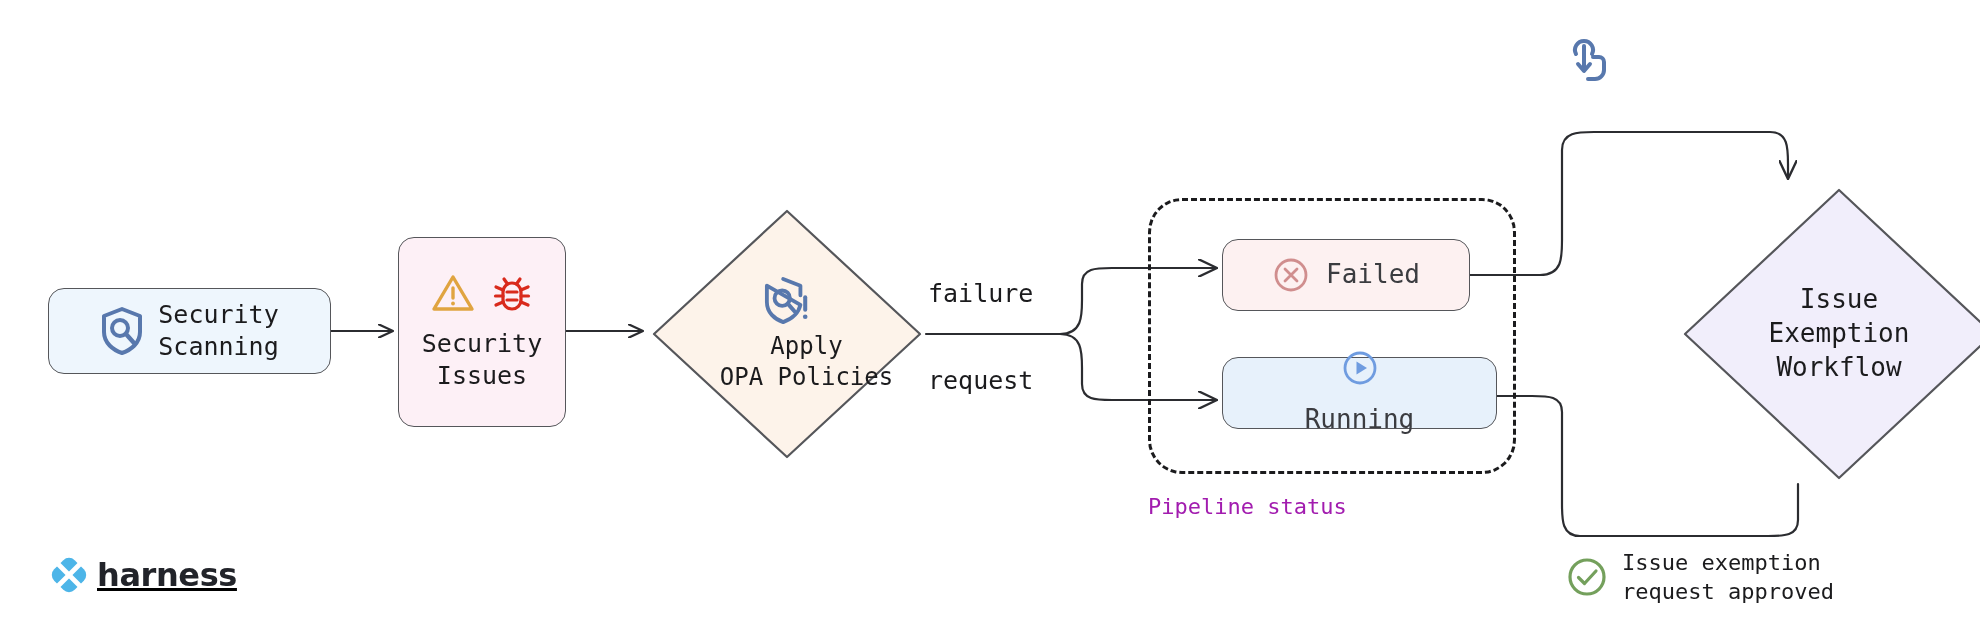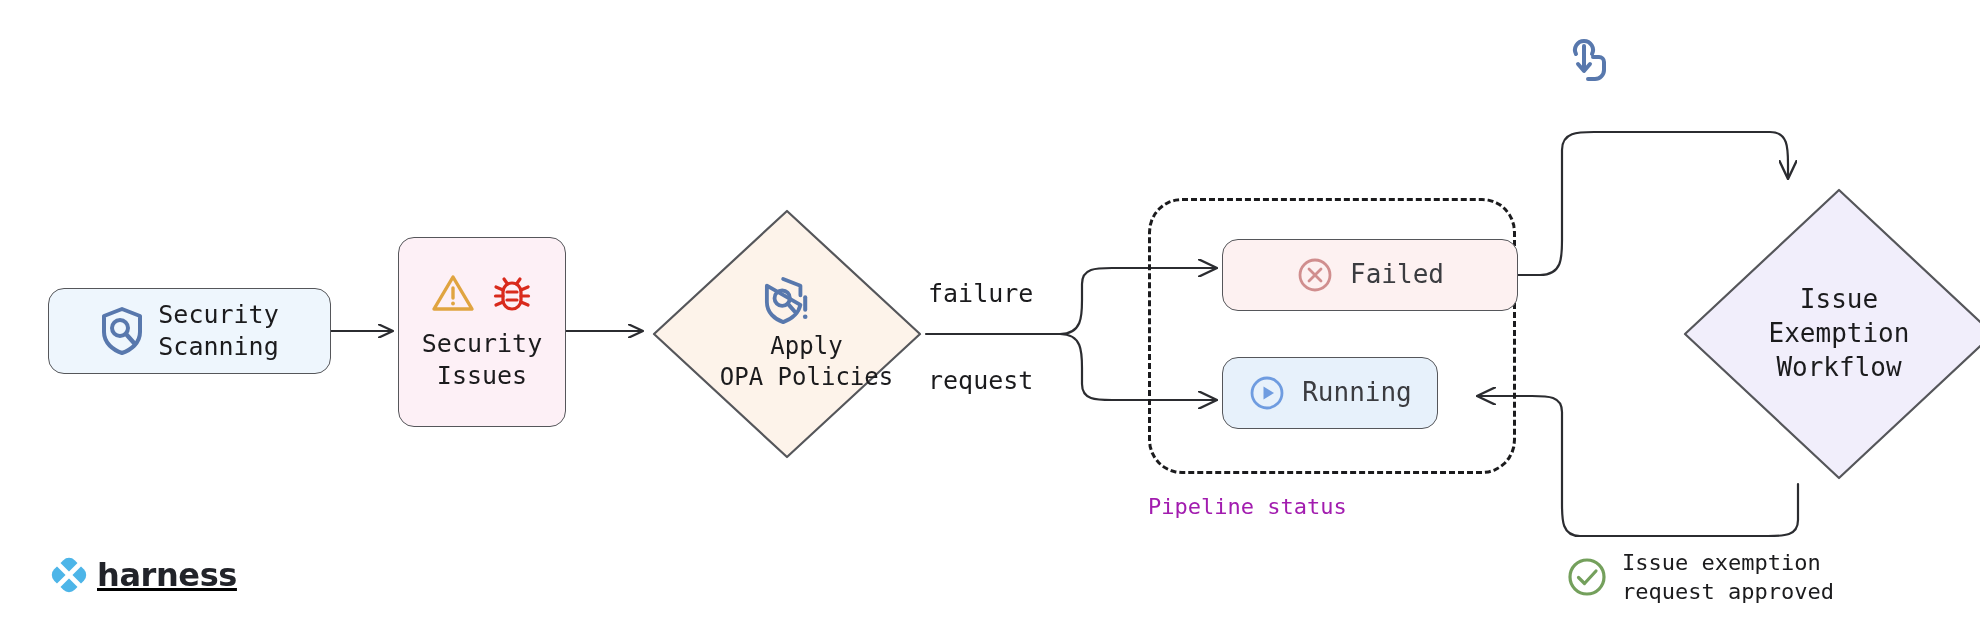--- a/index.html
+++ b/index.html
@@ -39,24 +39,24 @@
 
   #exemptionDiamond{left:1679px;top:184px;width:320px;height:300px;}
   #exemptionDiamond .lbl{font-size:26px;white-space:pre-line;}
 
   
   #pipelineGroup{position:absolute;left:1148px;top:198px;width:362px;height:270px;
       border:3.4px dashed #1b1b1d;border-radius:34px;background:transparent;}
   #pipelineCaption{position:absolute;left:1148px;top:493px;width:362px;
       text-align:left;font-size:22px;color:#a21caf;}
 
-  #failedBox{left:1222px;top:239px;width:296px;height:72px;background:#fdf1f1;
+  #failedBox{left:1222px;top:239px;width:248px;height:72px;background:#fdf1f1;
       flex-direction:row;gap:16px;}
-  #runningBox{left:1222px;top:357px;width:216px;height:72px;background:#e7f1fb;
-      flex-direction:row;gap:16px;}
+  #runningBox{left:1222px;top:357px;width:275px;height:72px;background:#e7f1fb;
+      flex-direction:column;gap:16px;}
   #failedBox .lbl,#runningBox .lbl{font-size:26px;color:#3b3c40;}
 
   
   .edgelabel{position:absolute;font-size:25px;color:#1b1b1d;}
   #labelFailure{left:928px;top:278px;}
   #labelSuccess{left:928px;top:365px;}
 
   
   .annot{position:absolute;display:flex;align-items:center;gap:14px;}
   .annot .txt{font-size:22px;color:#1b1b1d;white-space:pre-line;line-height:1.32;

